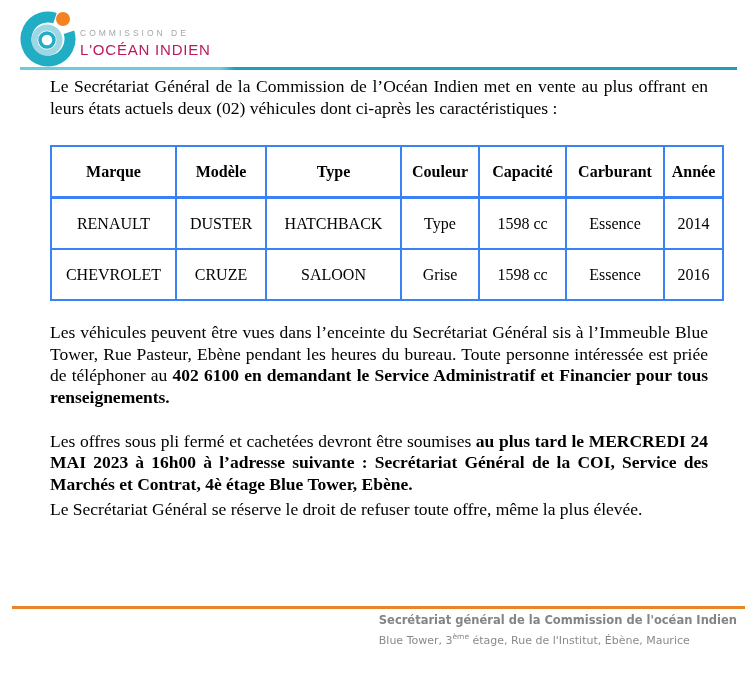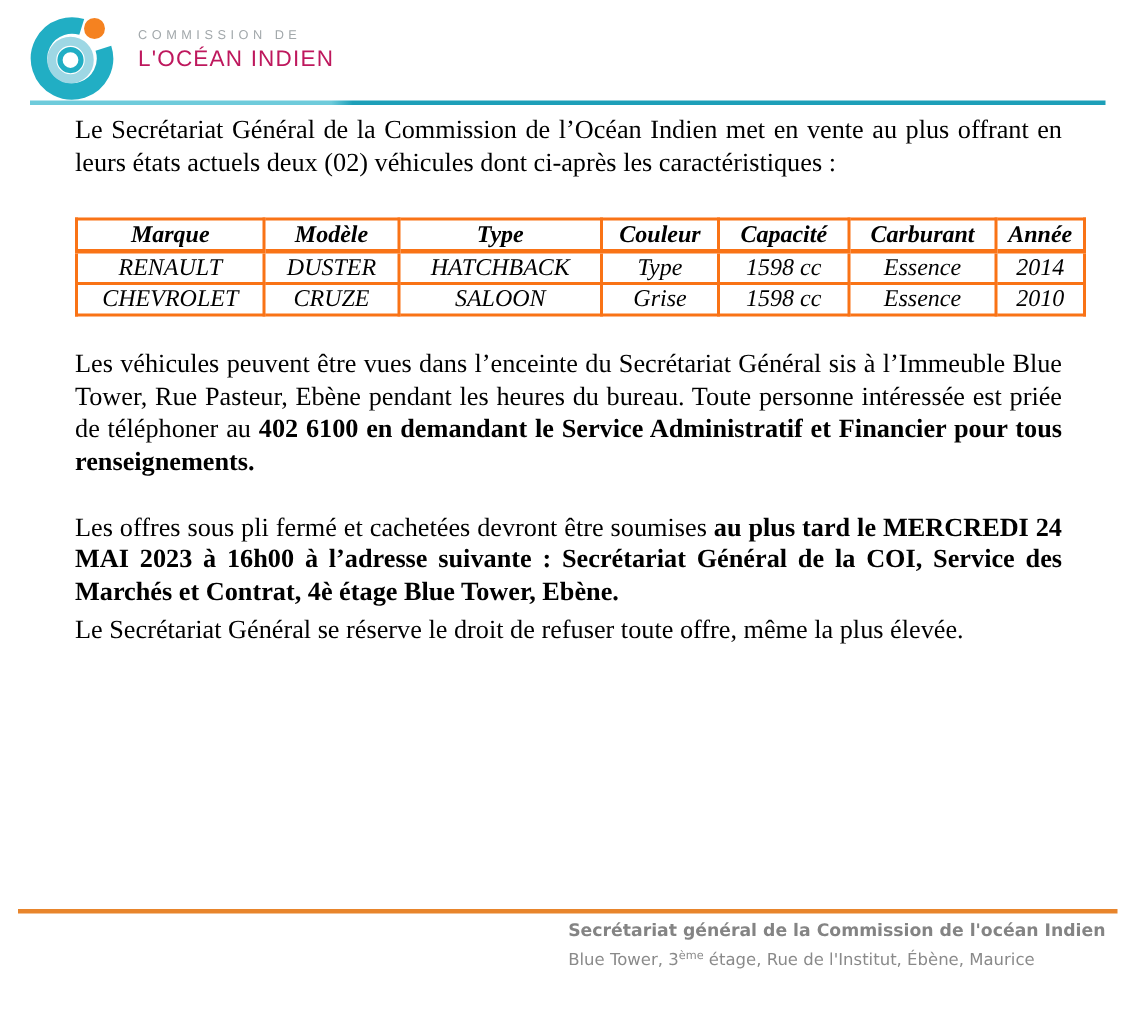--- a/index.html
+++ b/index.html
@@ -13,21 +13,22 @@
     font-family: "Liberation Serif", serif;
     color: #000000;
   }
 
   
   .logo {
     position: absolute;
     top: 8px;
     left: 18px;
     display: flex;
-    gap: 14px;
+    align-items: center;
+    gap: 2px;
   }
   .logo-mark { width: 60px; height: 60px; display: block; }
   .wordmark { font-family: "Liberation Sans", sans-serif; padding-top: 10px; }
   .wordmark-line1 {
     font-size: 8.5px;
     letter-spacing: 3px;
     color: #a2a8ab;
     margin-bottom: 3px;
     white-space: nowrap;
   }
@@ -73,26 +74,25 @@
   .bold { font-weight: bold; }
 
   
   .veh-table {
     border-collapse: collapse;
     table-layout: fixed;
     width: 672px;
     font-size: 16px;
   }
   .veh-table th, .veh-table td {
-    border: 2px solid #f97316;
+    border: 2px solid #3b82f6;
     line-height: 19px;
-    padding: 0 4px;
+    padding: 15px 4px;
     overflow: hidden;
     white-space: nowrap;
-    font-style: italic;
   }
   .veh-table th {
     text-align: center;
     font-weight: bold;
     border-bottom-width: 3px;
   }
   .veh-table td { text-align: center; }
 
   
   .footer-rule {
@@ -170,21 +170,21 @@
           <td>Essence</td>
           <td>2014</td>
         </tr>
         <tr>
           <td>CHEVROLET</td>
           <td>CRUZE</td>
           <td>SALOON</td>
           <td>Grise</td>
           <td>1598 cc</td>
           <td>Essence</td>
-          <td>2010</td>
+          <td>2016</td>
         </tr>
       </tbody>
     </table>
 
     <p class="body-par par-viewing"><span>Les véhicules peuvent être vues dans l’enceinte du Secrétariat Général sis à l’Immeuble Blue Tower, Rue Pasteur, Ebène pendant les heures du bureau. Toute personne intéressée est priée de téléphoner au </span><span class="bold">402 6100 en demandant le Service Administratif et Financier pour tous renseignements.</span></p>
 
     <p class="body-par par-offers"><span>Les offres sous pli fermé et cachetées devront être soumises </span><span class="bold">au plus tard le MERCREDI 24 MAI 2023 à 16h00 à l’adresse suivante : Secrétariat Général de la COI, Service des Marchés et Contrat, 4è étage Blue Tower, Ebène.</span></p>
 
     <p class="body-par par-closing">Le Secrétariat Général se réserve le droit de refuser toute offre, même la plus élevée.</p>
   </div>

